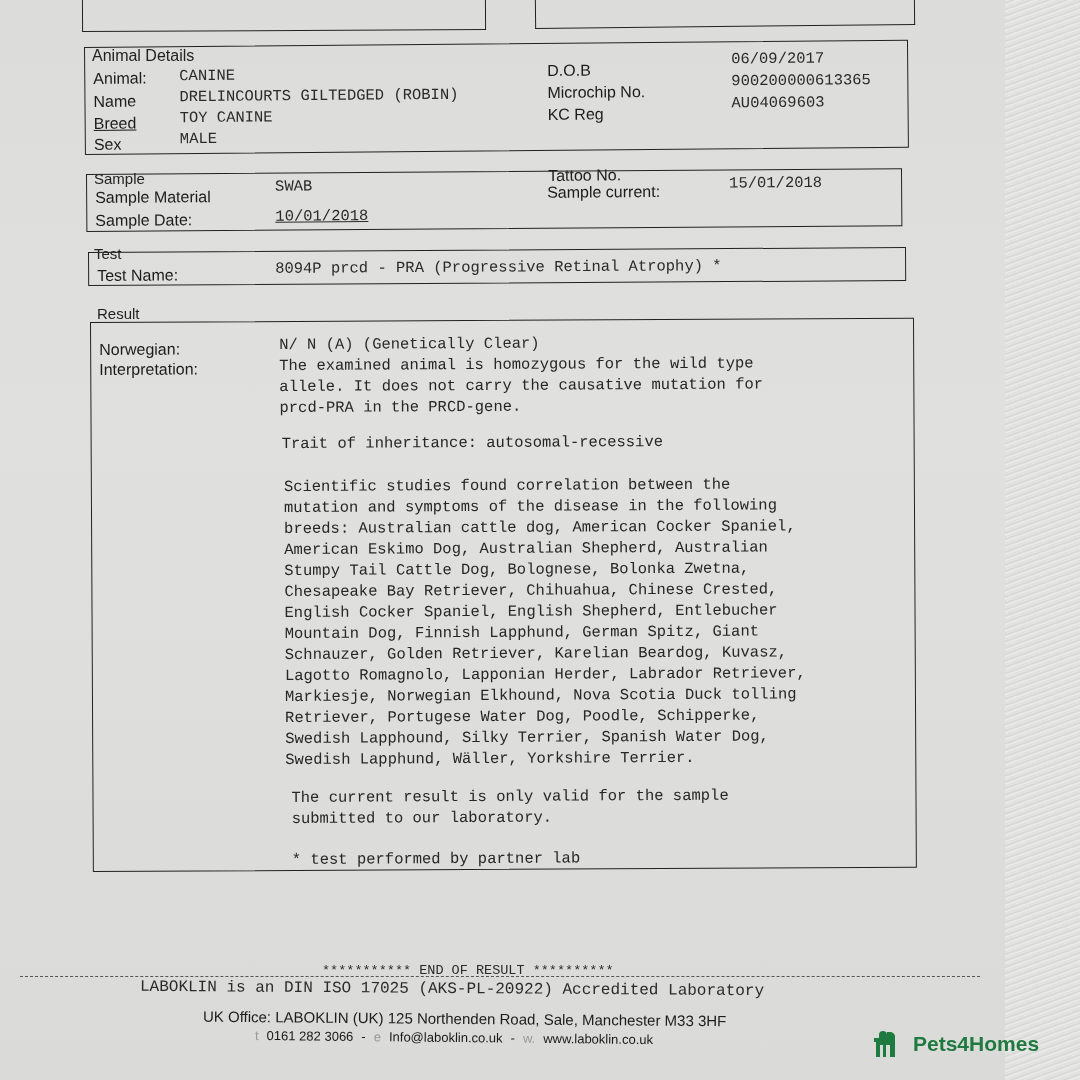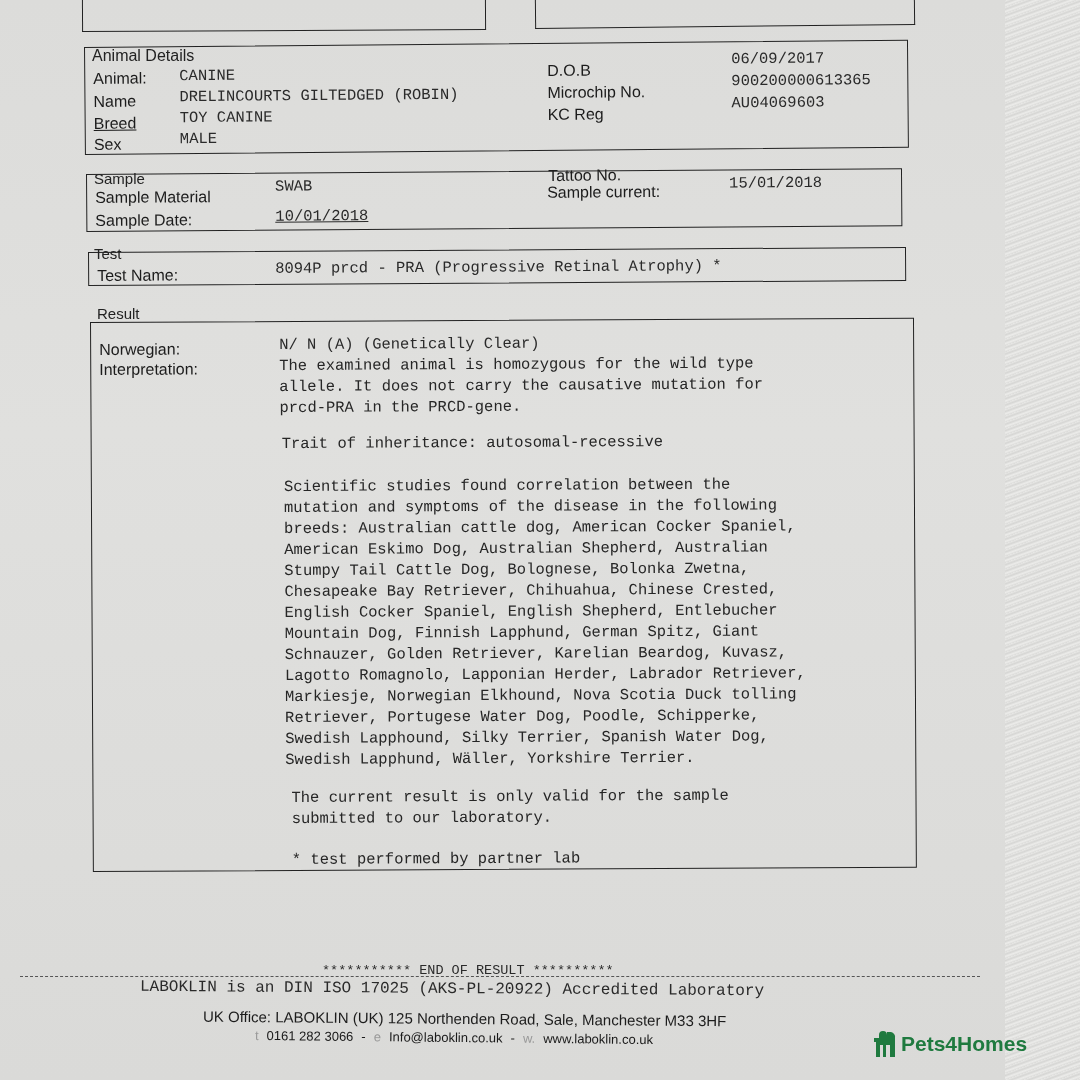--- a/index.html
+++ b/index.html
@@ -17,21 +17,21 @@
       position:absolute; left:0; top:0; width:1005px; height:1080px;
       background: linear-gradient(180deg, #dcdcda 0%, #e0e0de 40%, #dadad8 100%);
       clip-path: polygon(0 0, 1012px 0, 1008px 540px, 1030px 1080px, 0 1080px);
     }
     .box { position:absolute; border:1.6px solid #222; }
     .sec-title { position:absolute; font-size:15px; font-weight:normal; color:#222; }
     .lbl { position:absolute; font-size:16px; color:#1c1c1c; }
     .mono { position:absolute; font-family:"Liberation Mono", monospace; font-size:15.5px; color:#2a2a2a; white-space:pre; }
     .para { position:absolute; font-family:"Liberation Mono", monospace; font-size:15.5px; line-height:21px; color:#262626; white-space:pre-line; width:620px; }
     .footer-line { position:absolute; left:20px; width:960px; border-top:1px dashed #555; }
-    .logo { position:absolute; left:873px; top:1030px; display:flex; align-items:center; gap:4px; color:#1f7a3f; font-weight:bold; font-size:21px; }
+    .logo { position:absolute; left:873px; top:1030px; display:flex; align-items:center; gap:16px; color:#1f7a3f; font-weight:bold; font-size:21px; }
     .logo svg { width:24px; height:28px; }
   </style>
 </head>
 <body>
 
 <div class="fabric"></div>
 <div class="paper">
 
   <div class="box" style="left:82px; top:-4px; width:402px; height:34px; border-top:none; transform:rotate(-0.3deg);"></div>
   <div class="box" style="left:535px; top:-4px; width:378px; height:30px; border-top:none; transform:rotate(-0.6deg);"></div>

